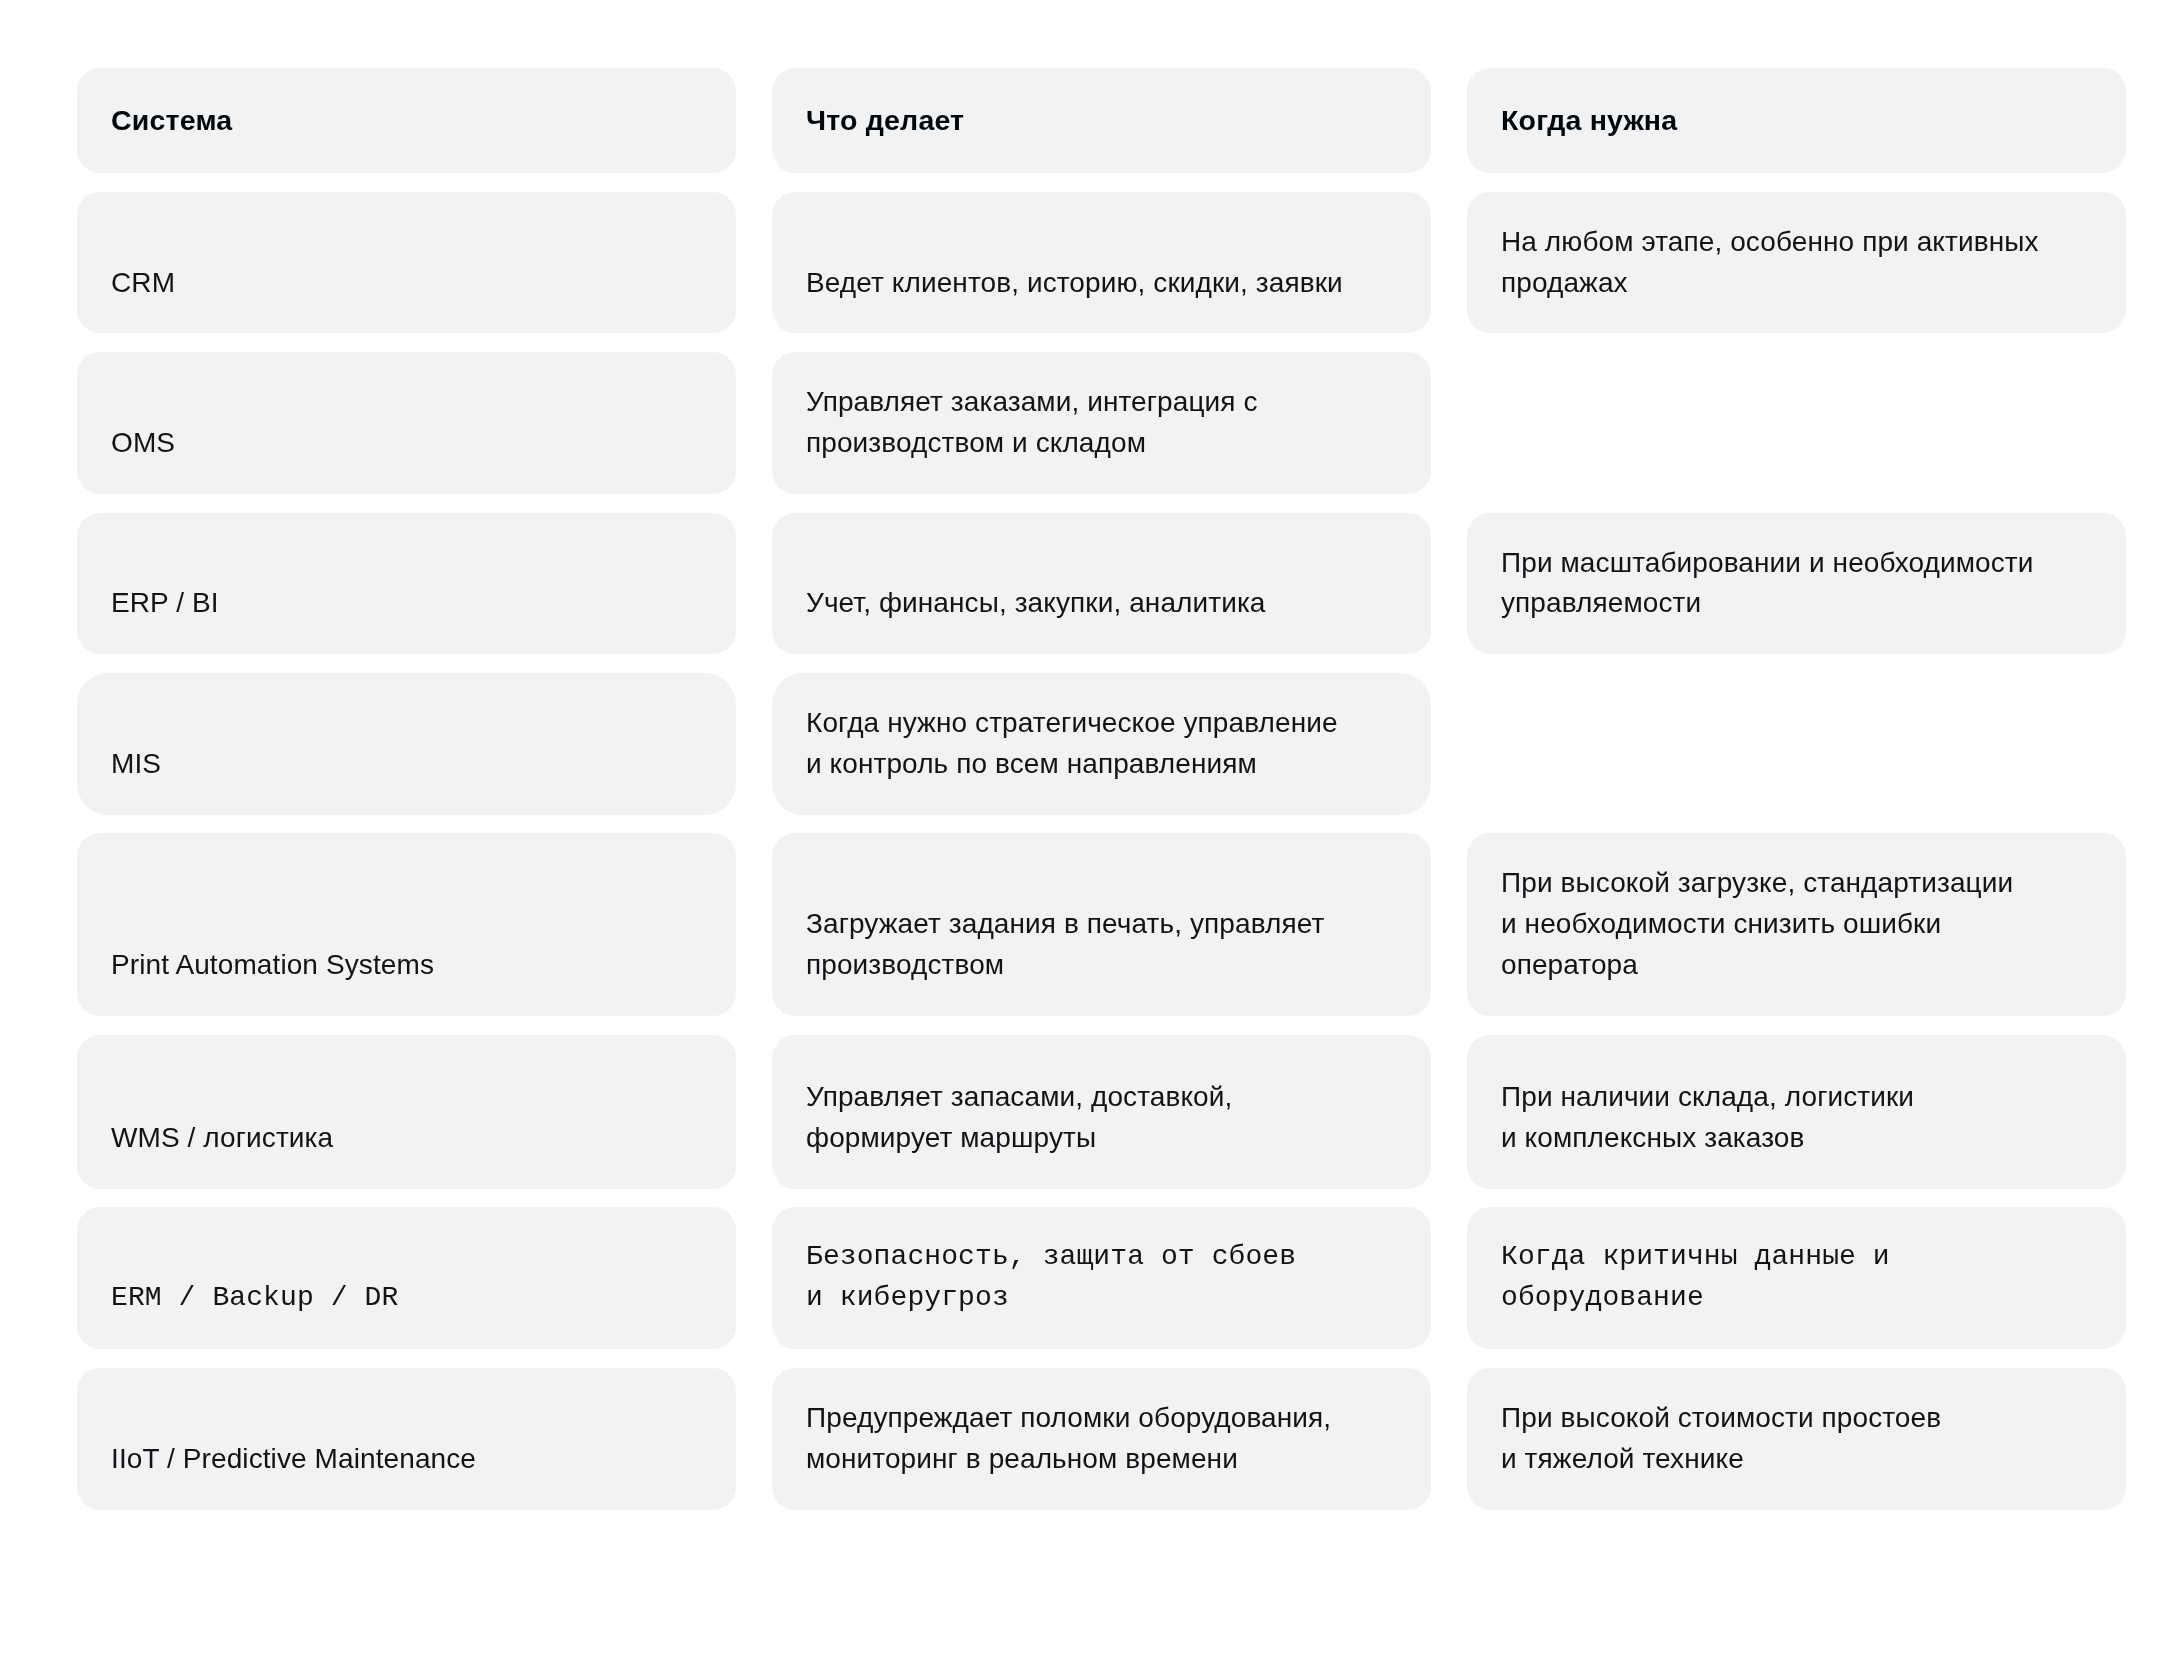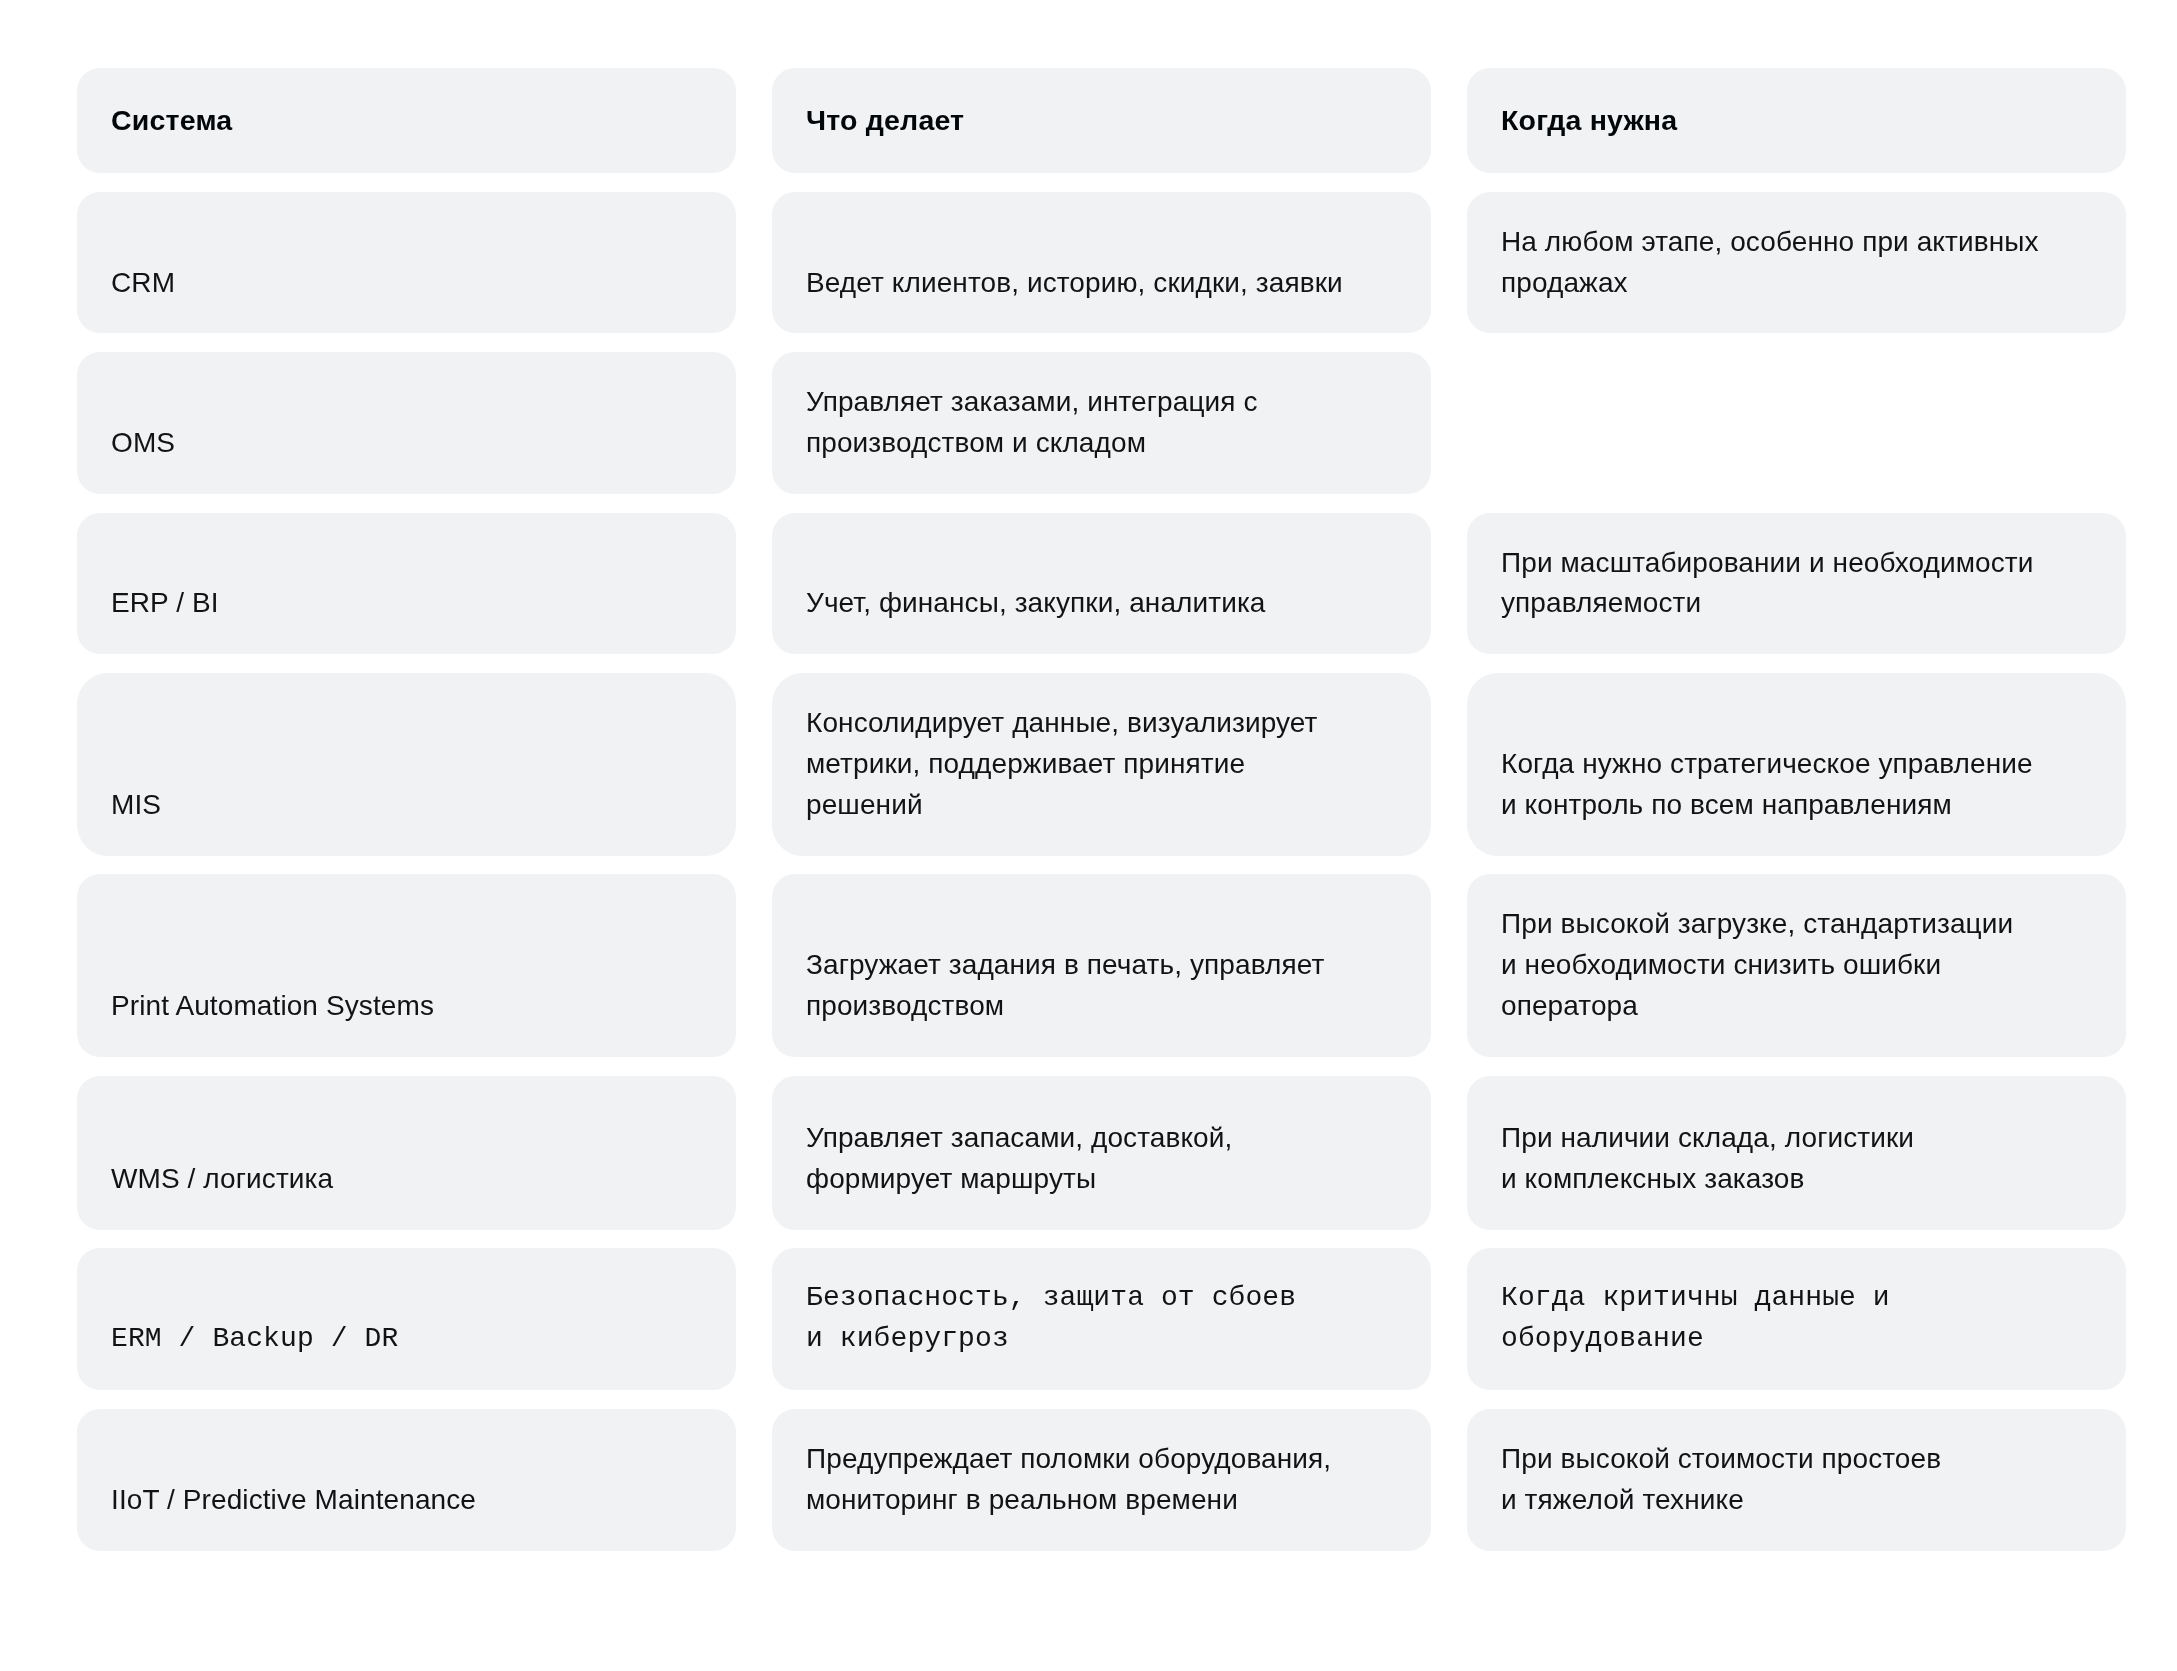--- a/index.html
+++ b/index.html
@@ -136,25 +136,20 @@
         <span class="cell-text">При масштабировании и необходимости
 управляемости</span>
       </div>
     </div>
 
     <div class="row row--body" data-rowindex="3">
       <div class="cell">
         <span class="cell-text">MIS</span>
       </div>
       <div class="cell">
-        <span class="cell-text">Консолидирует данные, визуализирует
-метрики, поддерживает принятие
-решений</span>
-      </div>
-      <div class="cell">
         <span class="cell-text">Когда нужно стратегическое управление
 и контроль по всем направлениям</span>
       </div>
     </div>
 
     <div class="row row--body" data-rowindex="4">
       <div class="cell">
         <span class="cell-text">Print Automation Systems</span>
       </div>
       <div class="cell">

